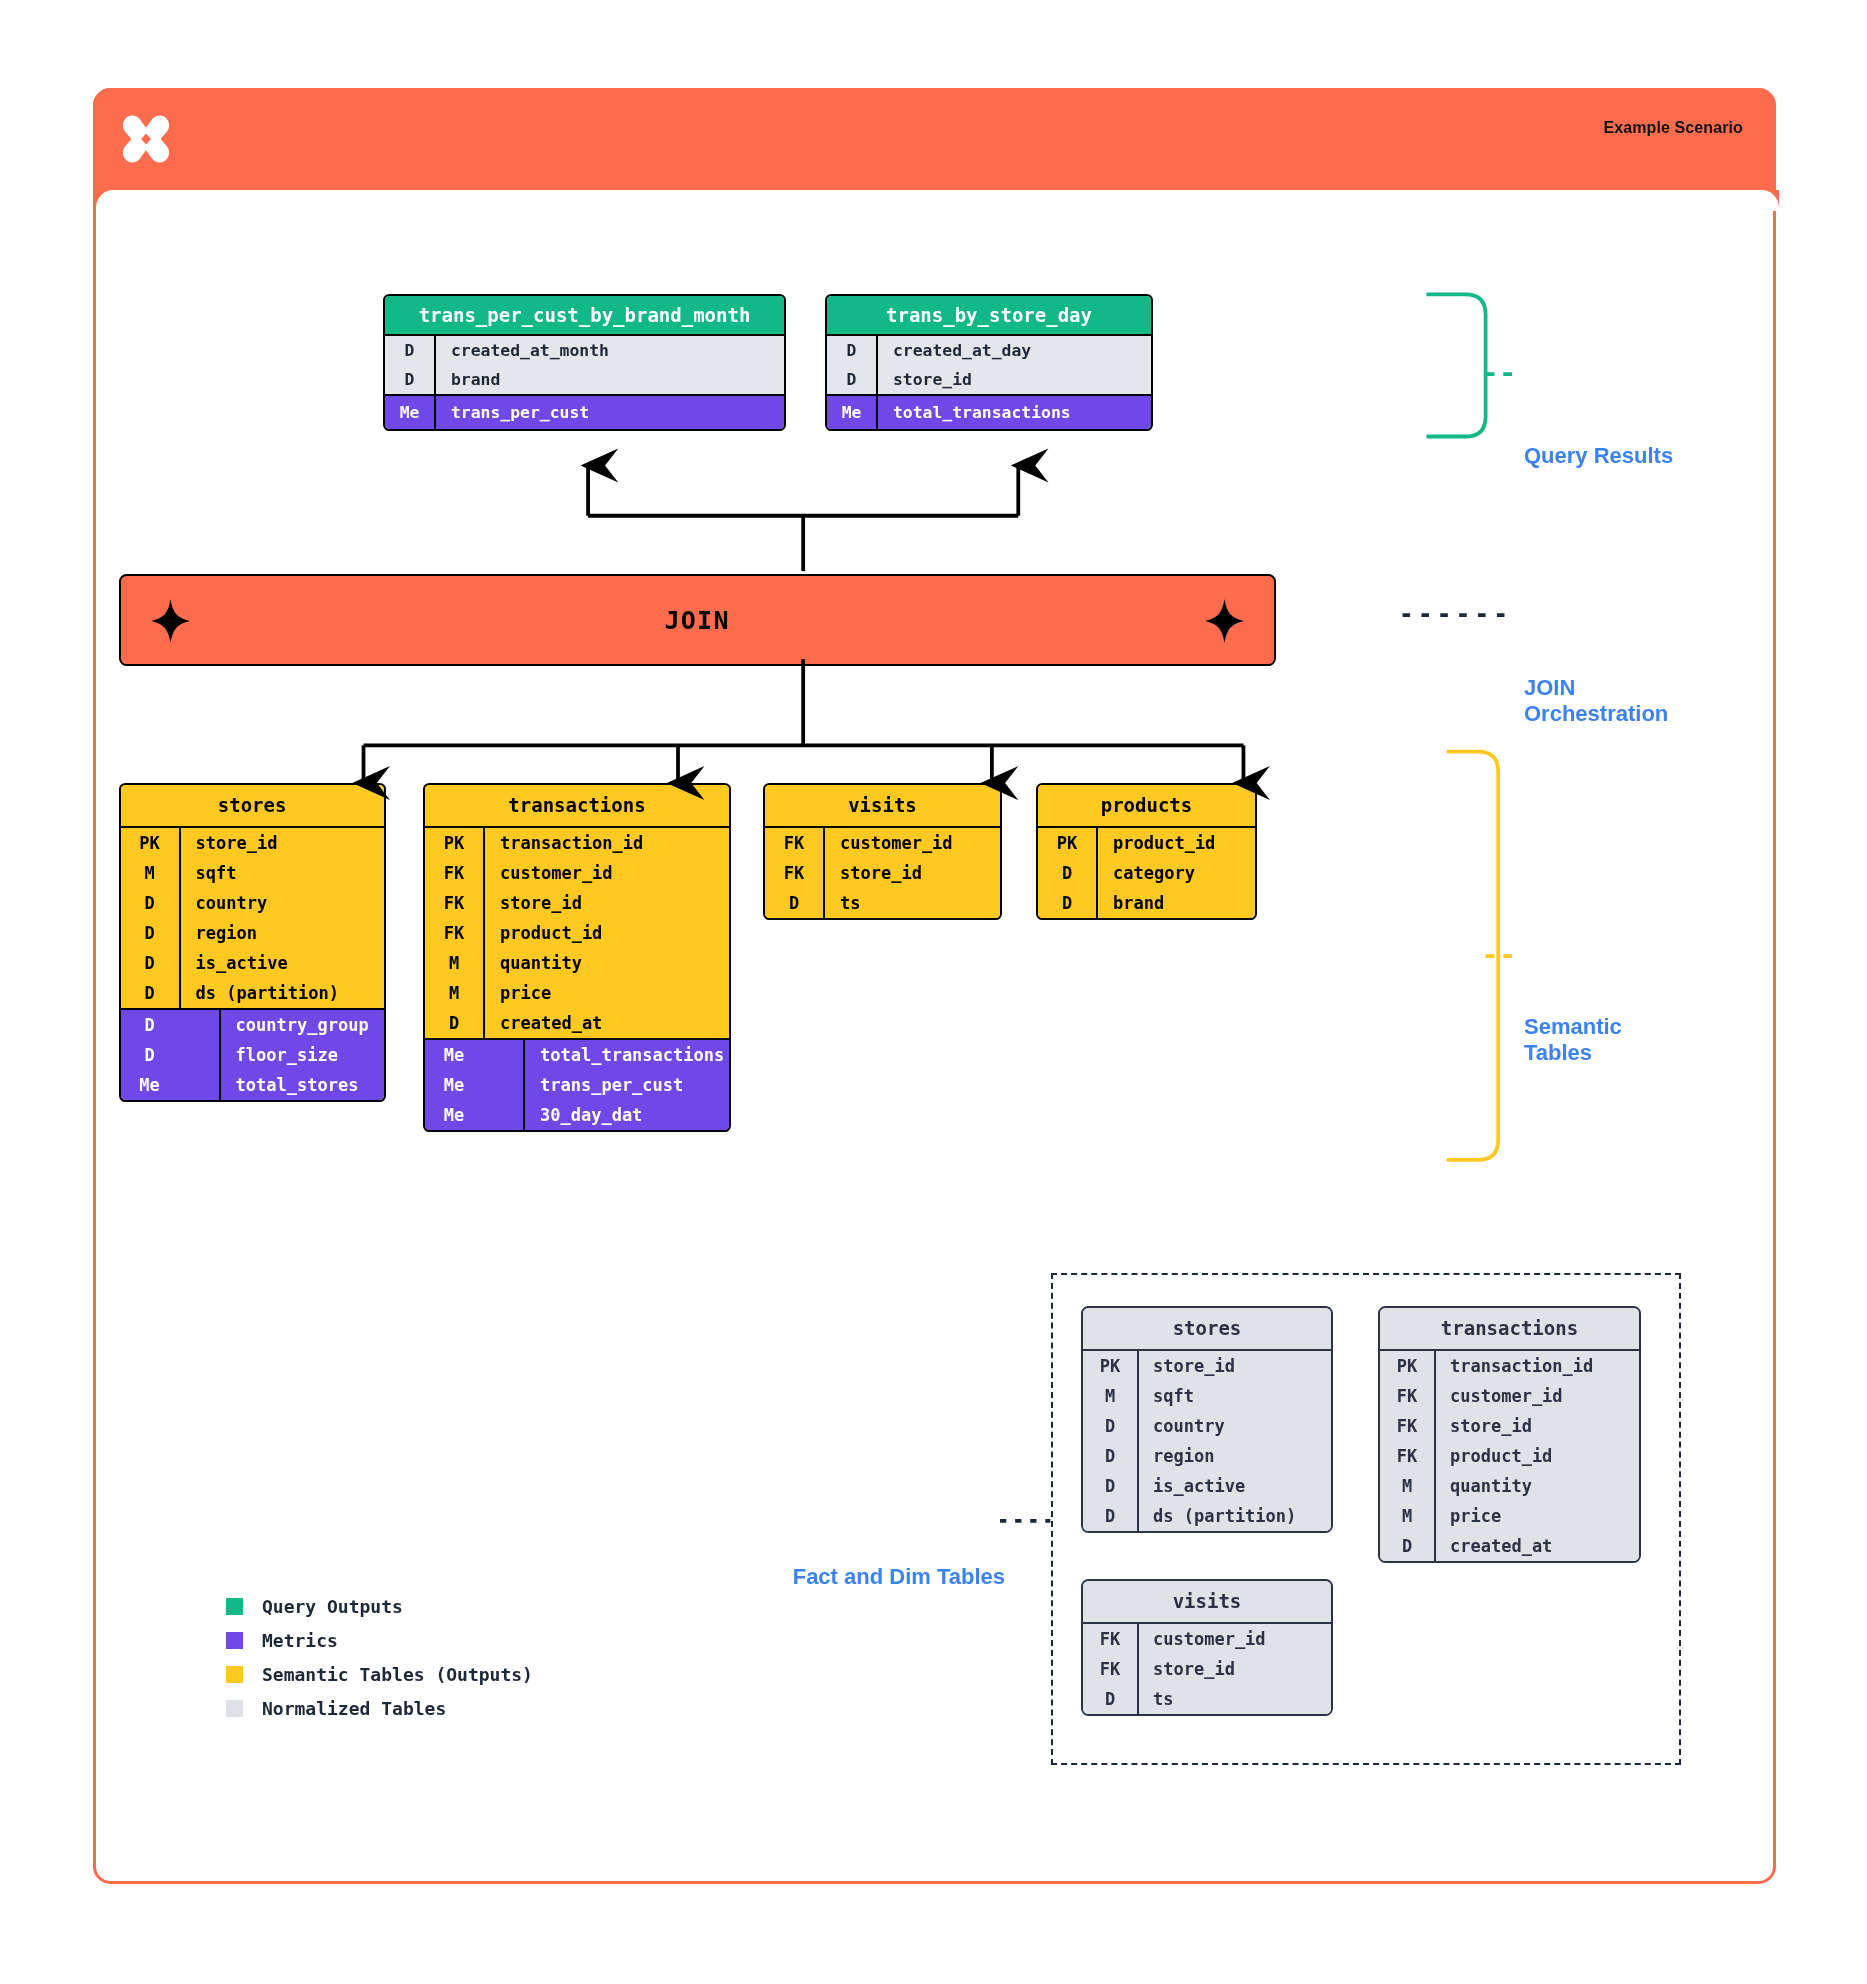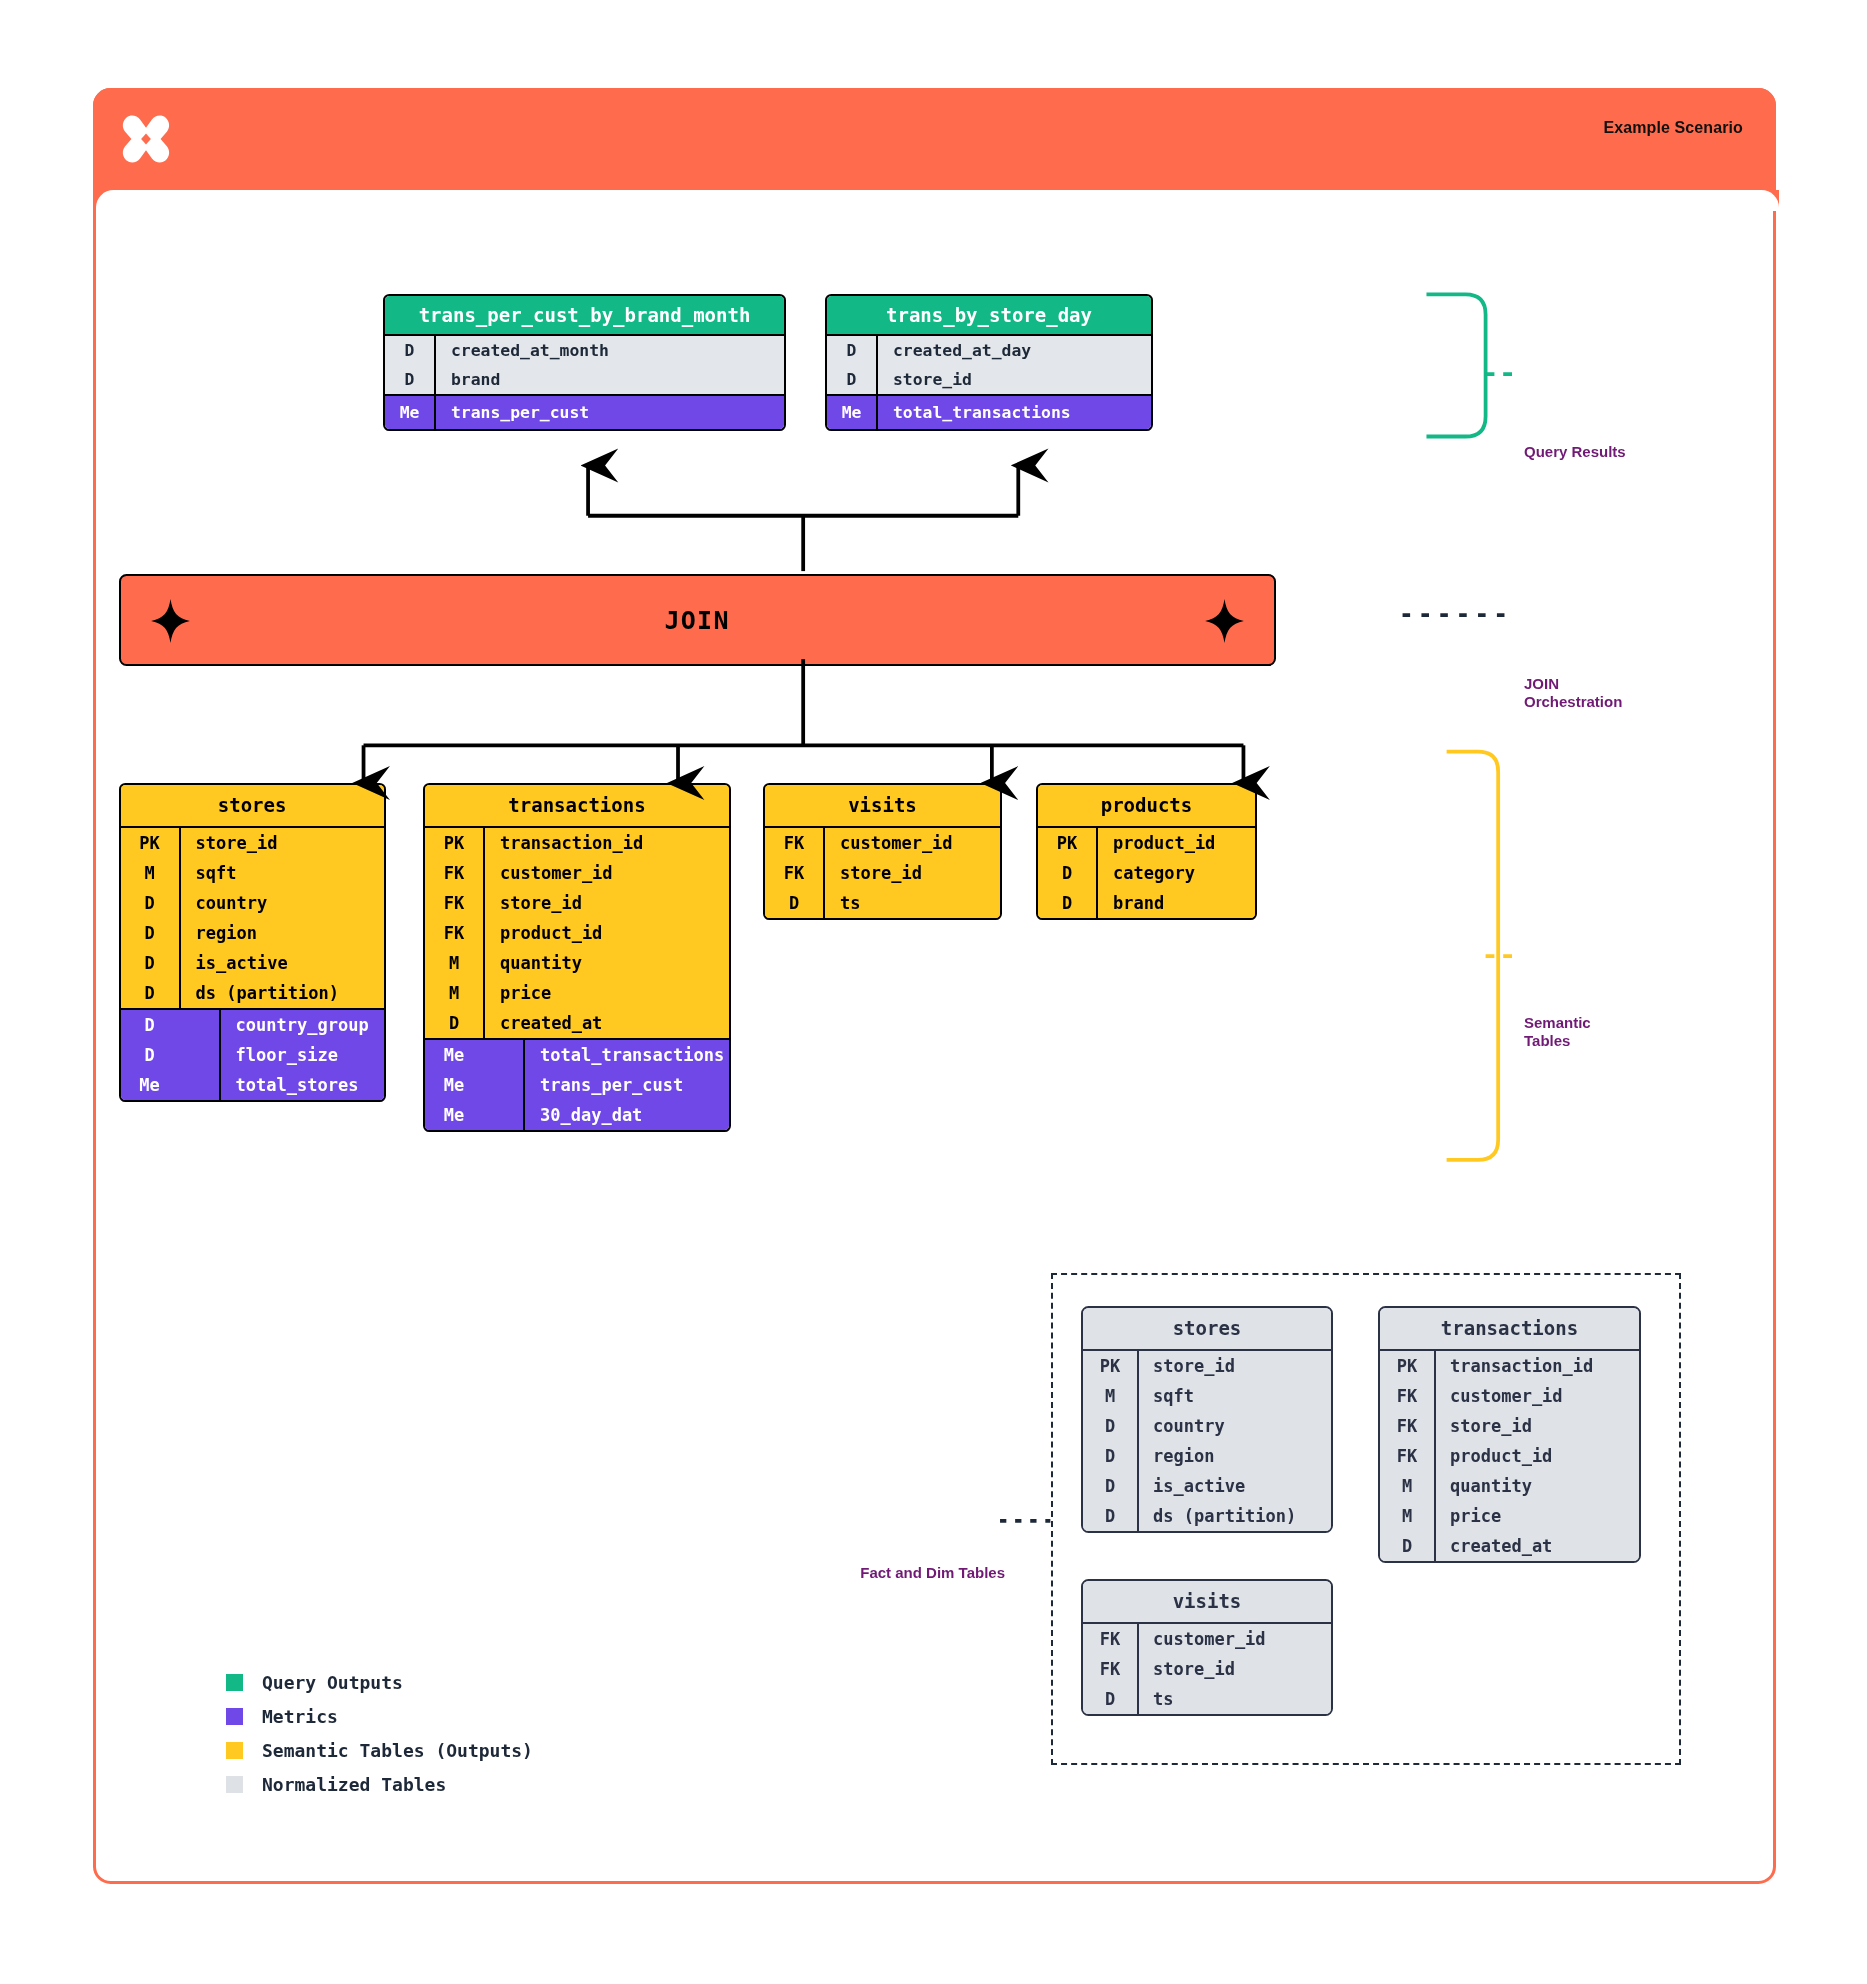--- a/index.html
+++ b/index.html
@@ -88,21 +88,21 @@
   .ntbl .row .v{padding-left:14px;border-left:2.5px solid #2b3245;height:30px;line-height:30px;}
 
   .dotbox{
     position:absolute;left:1048px;top:1270px;width:630px;height:492px;
     border:2.5px dashed #1d2838;box-sizing:border-box;background:transparent;
   }
 
   
   .annot{
     position:absolute;font-family:"Liberation Sans",sans-serif;
-    font-weight:bold;font-size:15px;color:#701a75;line-height:1.18;
+    font-weight:bold;font-size:22px;color:#3b82f6;line-height:1.18;
   }
 
   
   .legend{position:absolute;left:223px;top:1585px;}
   .legend-row{display:flex;align-items:center;height:34px;}
   .legend-swatch{width:17px;height:17px;margin-right:19px;flex:0 0 auto;}
   .legend-label{
     font-family:"DejaVu Sans Mono","Liberation Mono",monospace;
     font-weight:bold;font-size:18px;color:#1d2838;white-space:pre;
   }
@@ -396,21 +396,21 @@
       <div>Orchestration</div>
     </div>
 
     <div class="annot" style="left:1428px;top:923px;">
       <div>Semantic</div>
       <div>Tables</div>
     </div>
 
     <div class="annot" style="left:683px;top:1473px;width:226px;text-align:right;">Fact and Dim Tables</div>
 
-    <div class="legend" style="left:130px;top:1574px;">
+    <div class="legend" style="left:130px;top:1498px;">
       <div class="legend-row">
         <span class="legend-swatch" style="background:#12b886;"></span>
         <span class="legend-label">Query Outputs</span>
       </div>
       <div class="legend-row">
         <span class="legend-swatch" style="background:#7048e8;"></span>
         <span class="legend-label">Metrics</span>
       </div>
       <div class="legend-row">
         <span class="legend-swatch" style="background:#ffc922;"></span>

